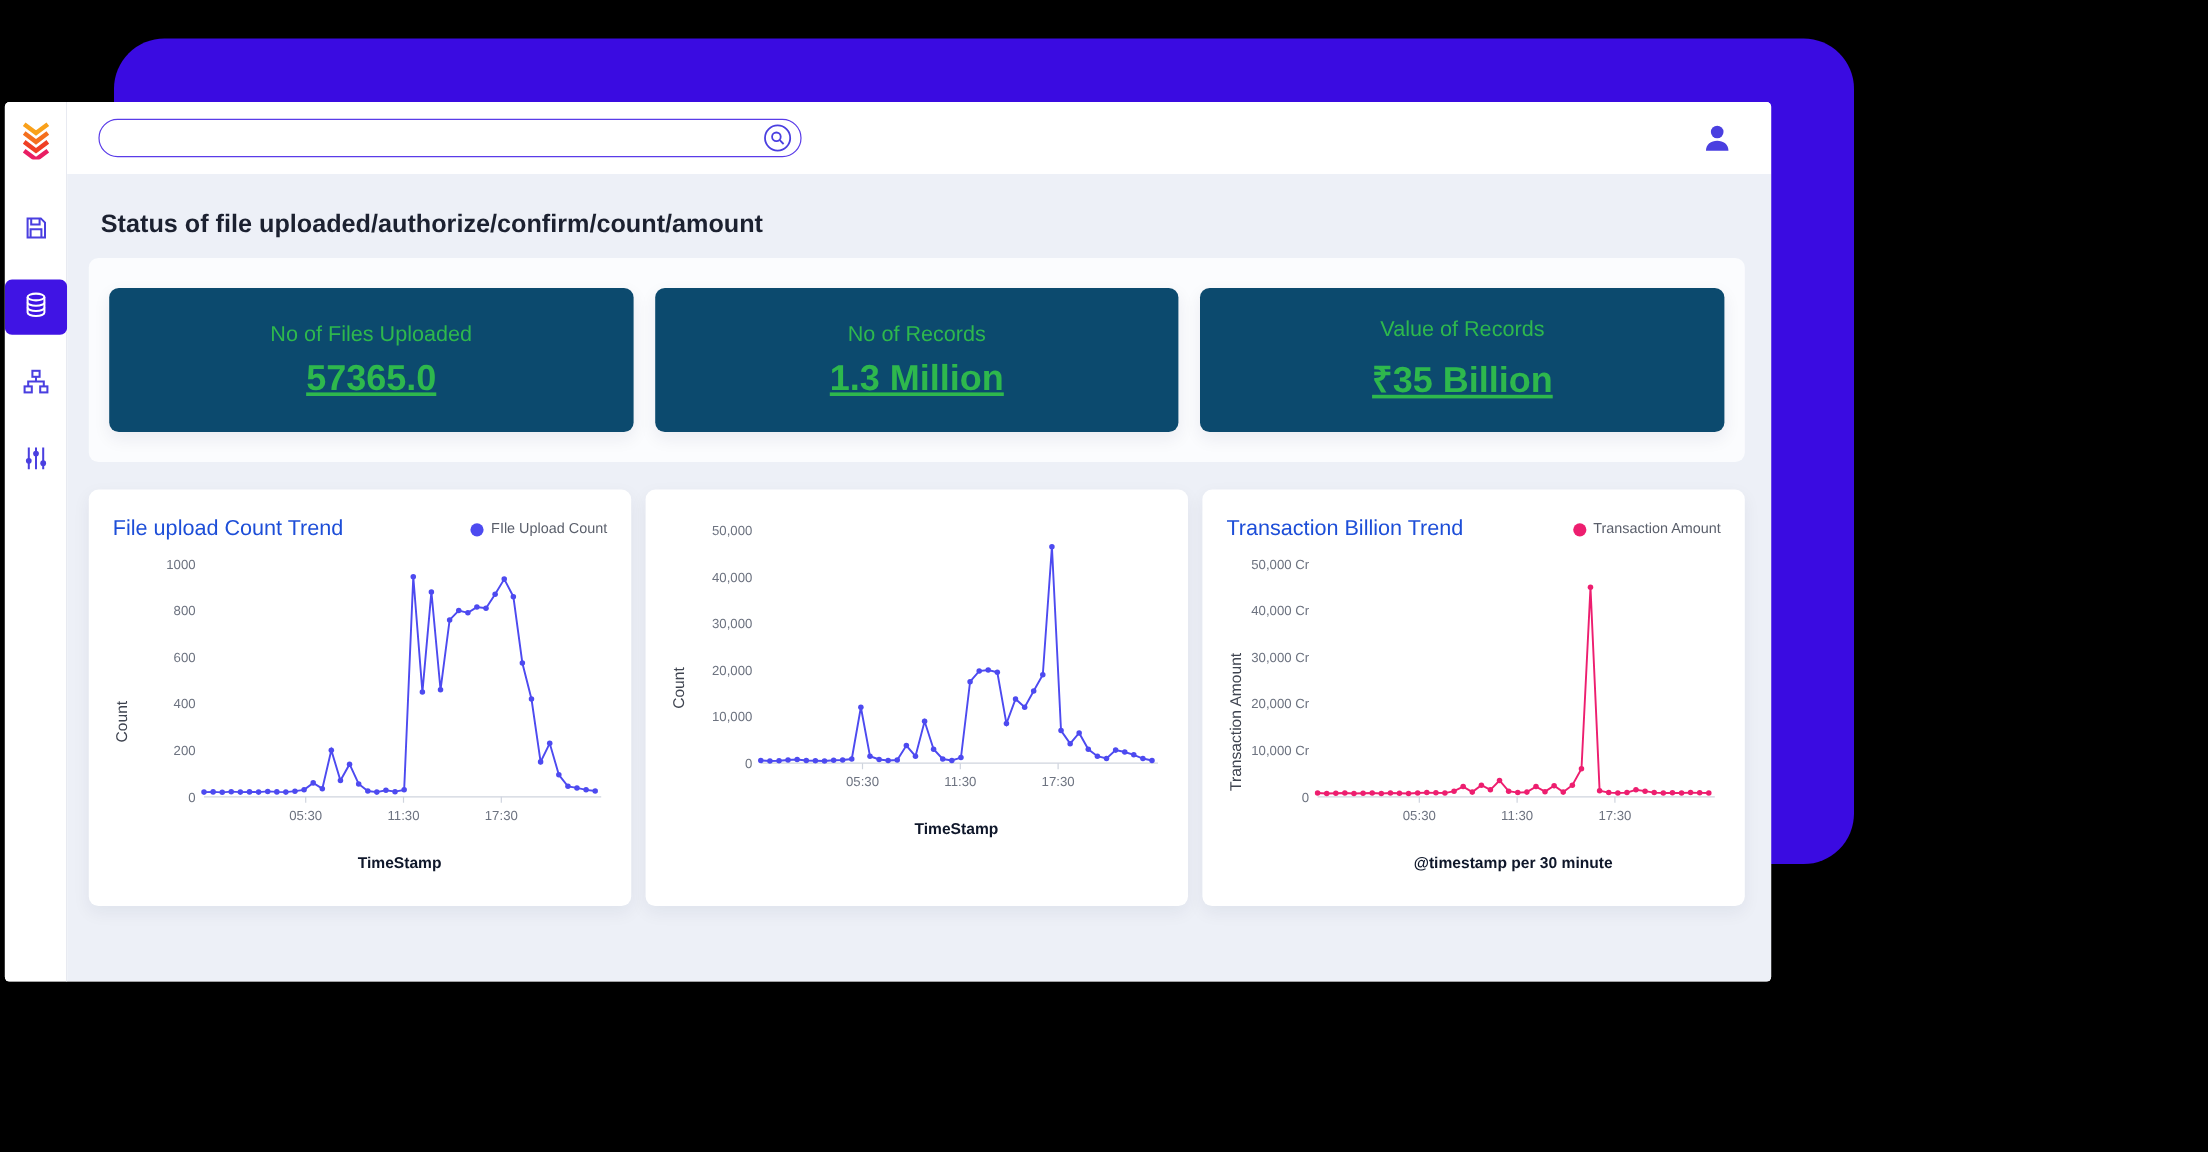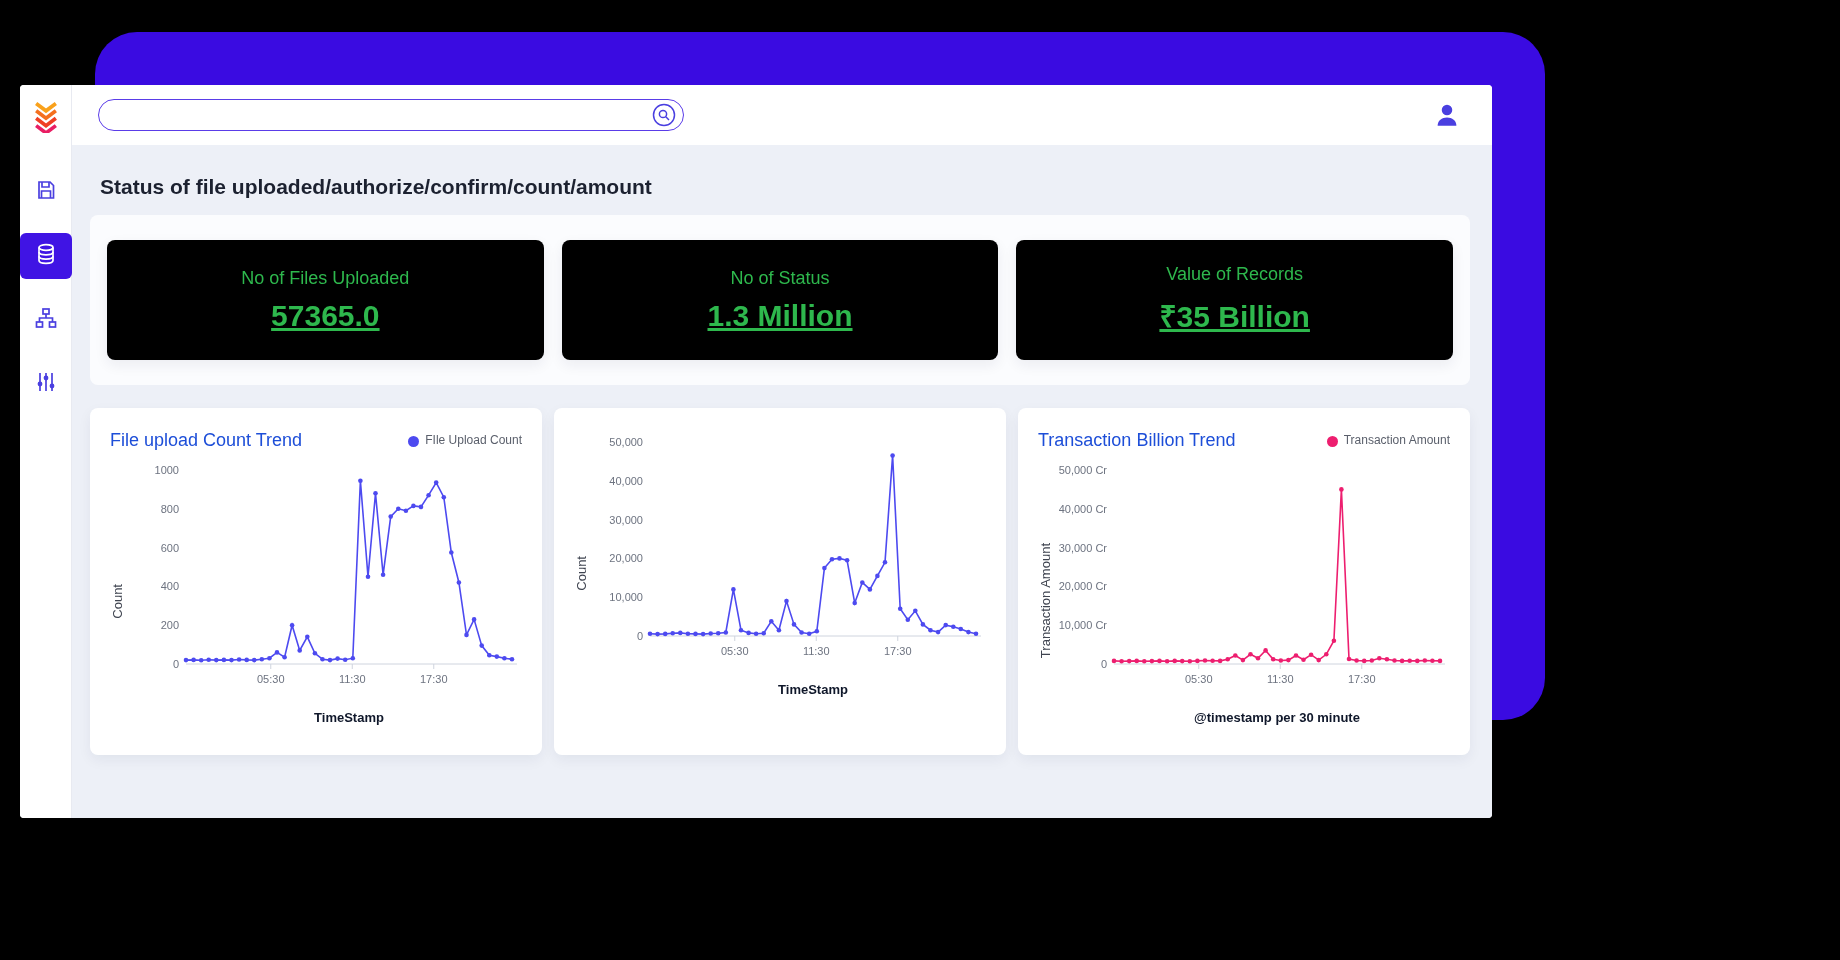--- a/index.html
+++ b/index.html
@@ -2,21 +2,21 @@
 <html><head>
 <meta charset="utf-8">
 <style>
   * { margin:0; padding:0; box-sizing:border-box; }
   body { background:#000; font-family:"Liberation Sans", sans-serif; }
   .canvas { position:relative; width:1840px; height:960px; background:#000; overflow:hidden; }
 
   .bg-panel { position:absolute; left:95px; top:32px; width:1450px; height:688px;
               background:#3a0be1; border-radius:42px; }
 
-  .app { position:absolute; left:20px; top:85px; width:1472px; height:733px;
+  .app { position:absolute; left:4px; top:85px; width:1472px; height:733px;
          background:#fff; border-radius:4px; overflow:hidden; }
 
   
   .sidebar { position:absolute; left:0; top:0; width:52px; height:100%; background:#fff;
              border-right:1px solid #e8eaf1; display:flex; flex-direction:column; align-items:center;
              padding-top:14px; }
   .logo { width:36px; height:36px; margin-bottom:34px; display:flex; align-items:center; justify-content:center; cursor:pointer; }
   .side-item { width:52px; height:46px; display:flex; align-items:center; justify-content:center;
                margin-bottom:18px; cursor:pointer; }
   .side-item.selected { background:#4014e4; border-radius:6px; }
@@ -30,21 +30,21 @@
                   font-family:"Liberation Sans", sans-serif; background:#fff; }
   .search-icon { position:absolute; right:8px; top:4px; width:24px; height:24px; cursor:pointer; }
   .user-icon { margin-left:auto; margin-right:30px; width:30px; height:30px; cursor:pointer; }
 
   
   .content { position:absolute; left:52px; top:60px; right:0; bottom:0; background:#edf0f7; overflow:hidden; }
   .page-title { margin:30px 0 0 28px; font-size:21px; font-weight:bold; color:#1c2130; }
 
   .stats-panel { position:absolute; left:18px; top:70px; width:1380px; height:170px;
                  background:#fbfcfe; border-radius:8px; display:flex; gap:18px; padding:25px 17px; }
-  .stat-card { flex:1; background:#000000; border-radius:8px; box-shadow:0 5px 14px rgba(25,32,66,.07);
+  .stat-card { flex:1; background:#0c4a6e; border-radius:8px; box-shadow:0 5px 14px rgba(25,32,66,.07);
                display:flex; flex-direction:column; align-items:center; justify-content:center; gap:10px; }
   .stat-label { font-size:18px; color:#2eb84d; }
   .stat-value { font-size:30px; font-weight:bold; color:#2eb84d;text-decoration:underline; }
 
   .charts-row { position:absolute; left:18px; top:263px; width:1380px; height:347px;
                 display:flex; gap:12px; }
   .chart-card { width:452px; background:#fff; border-radius:8px; box-shadow:0 5px 14px rgba(25,32,66,.06);
                 padding:18px 20px; }
   .chart-head { display:flex; align-items:center; justify-content:space-between; height:28px; }
   .chart-title { font-size:18px; color:#1d4ed8; }
@@ -139,21 +139,21 @@
 
     <div class="content">
       <h1 class="page-title">Status of file uploaded/authorize/confirm/count/amount</h1>
 
       <div class="stats-panel">
         <div class="stat-card">
           <div class="stat-label">No of Files Uploaded</div>
           <div class="stat-value">57365.0</div>
         </div>
         <div class="stat-card">
-          <div class="stat-label">No of Status</div>
+          <div class="stat-label">No of Records</div>
           <div class="stat-value">1.3 Million</div>
         </div>
         <div class="stat-card">
           <div class="stat-label">Value of Records</div>
           <div class="stat-value">₹35 Billion</div>
         </div>
       </div>
 
       <div class="charts-row">
 

